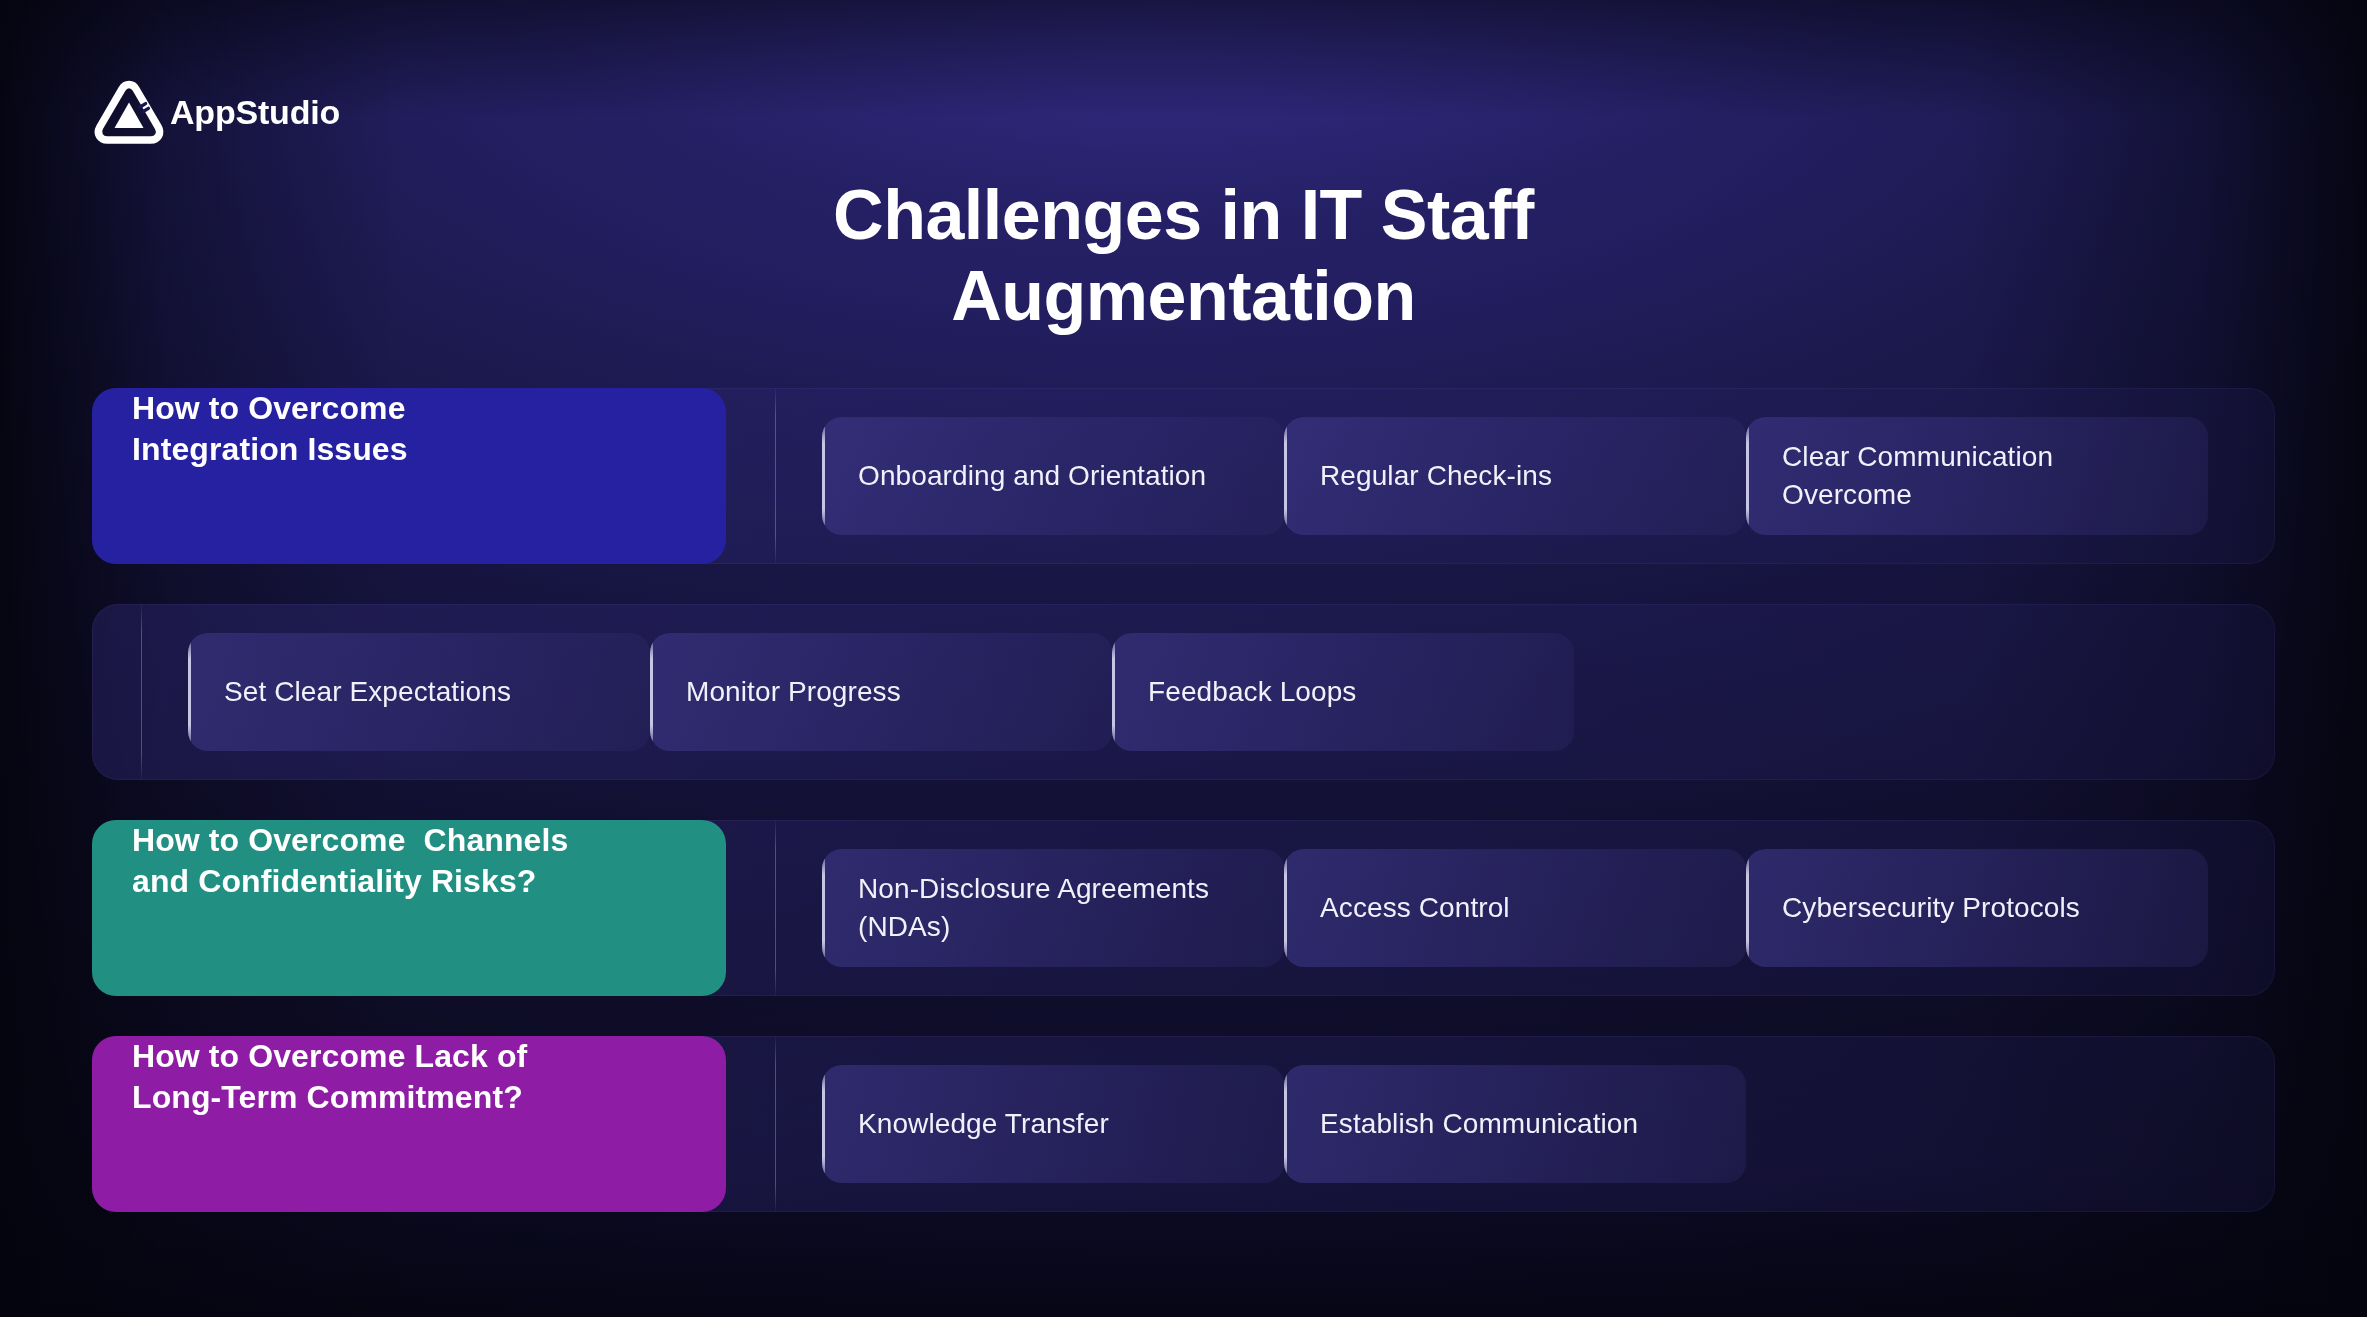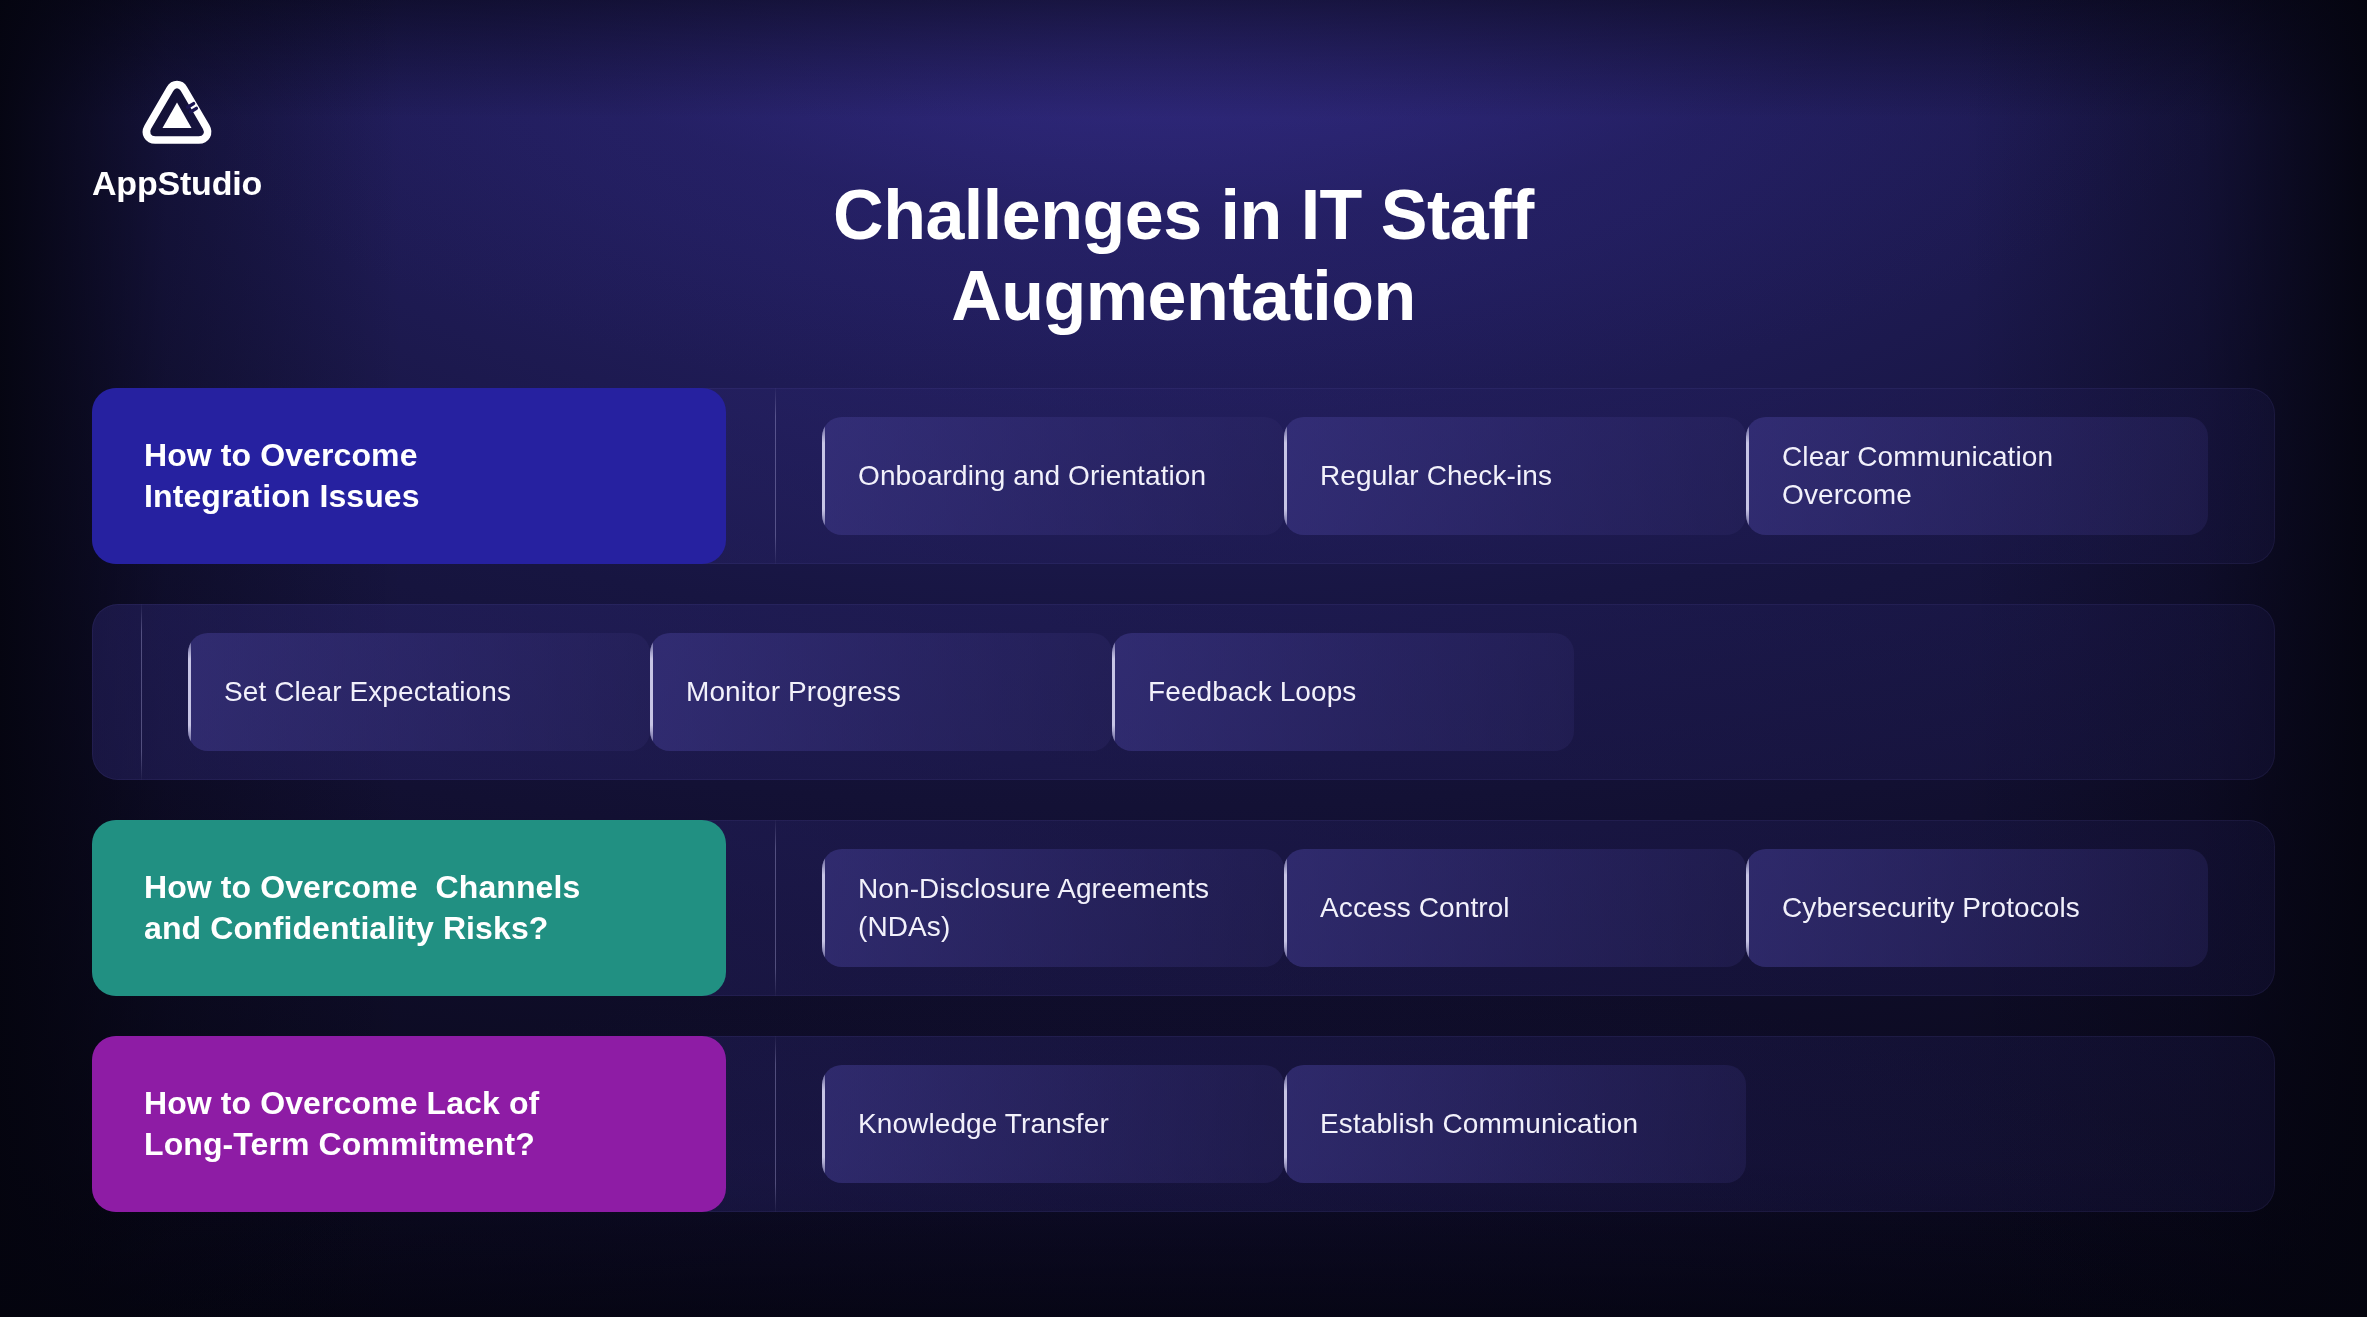--- a/index.html
+++ b/index.html
@@ -41,23 +41,22 @@
     pointer-events: none;
   }
 
   
   .brand {
     position: absolute;
     left: 92px;
     top: 78px;
     display: flex;
     align-items: center;
-    gap: 20px;
+    gap: 4px;
     z-index: 4;
-    flex-direction: column;
   }
   .brand-mark { width: 74px; height: 68px; display: block; }
   .brand-name {
     color: #ffffff;
     font-size: 34px;
     font-weight: 700;
     letter-spacing: -0.2px;
     line-height: 1;
   }
 
@@ -97,22 +96,21 @@
     box-shadow: inset 0 0 0 1px rgba(120,112,200,0.10);
   }
   .row:last-child { margin-bottom: 12px; }
 
   .row-label {
     position: relative;
     flex: 0 0 634px;
     width: 634px;
     border-radius: 24px;
     display: flex;
-    align-items: center;
-    padding: 0 52px;
+    padding: 0 40px;
     box-sizing: border-box;
     z-index: 2;
   }
   .row-label-text {
     color: #ffffff;
     font-size: 32px;
     font-weight: 700;
     line-height: 1.28;
     letter-spacing: 0.1px;
     white-space: pre-wrap;

